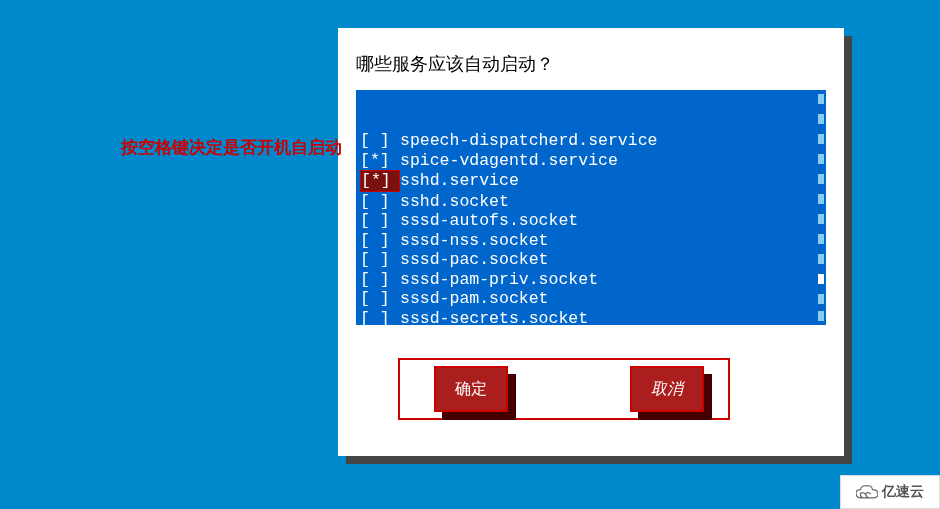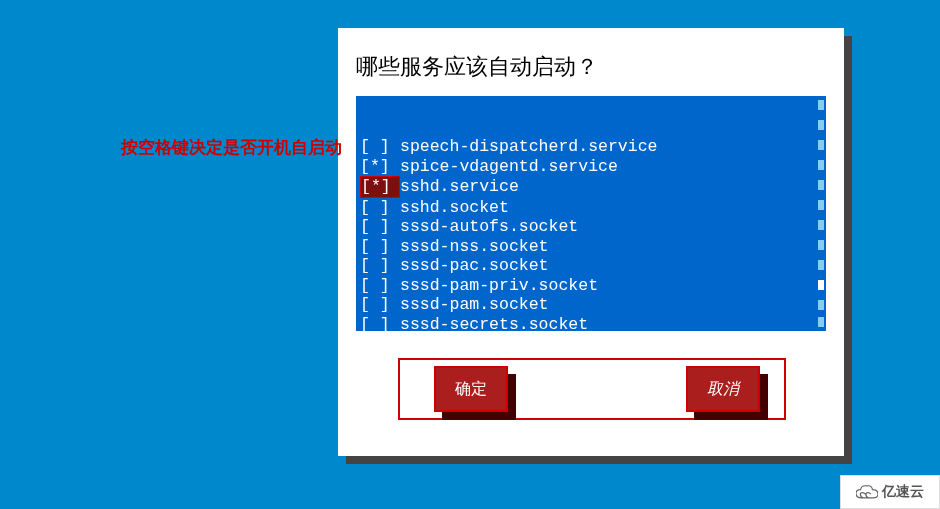--- a/index.html
+++ b/index.html
@@ -22,21 +22,21 @@
     .dialog {
       position: absolute;
       left: 338px;
       top: 28px;
       width: 506px;
       height: 428px;
       background: #ffffff;
       padding: 18px;
     }
     .dialog-title {
-      font-size: 22px;
+      font-size: 18px;
       color: #000;
       margin-bottom: 14px;
       margin-top: 6px;
     }
     .services-list {
       background: #0066cc;
       color: #fff;
       font-family: "Consolas", "Courier New", monospace;
       font-size: 16.5px;
       line-height: 19.5px;
@@ -72,21 +72,21 @@
       position: absolute;
       right: 0;
       width: 6px;
       height: 10px;
       background: #88ccee;
     }
     .button-row {
       position: absolute;
       left: 398px;
       top: 358px;
-      width: 388px;
+      width: 332px;
       height: 62px;
       border: 2px solid #cc0000;
       display: flex;
       align-items: center;
       justify-content: space-between;
     }
     .btn-wrap { position: relative; }
     .btn-shadow {
       position: absolute;
       left: 8px; top: 8px;

